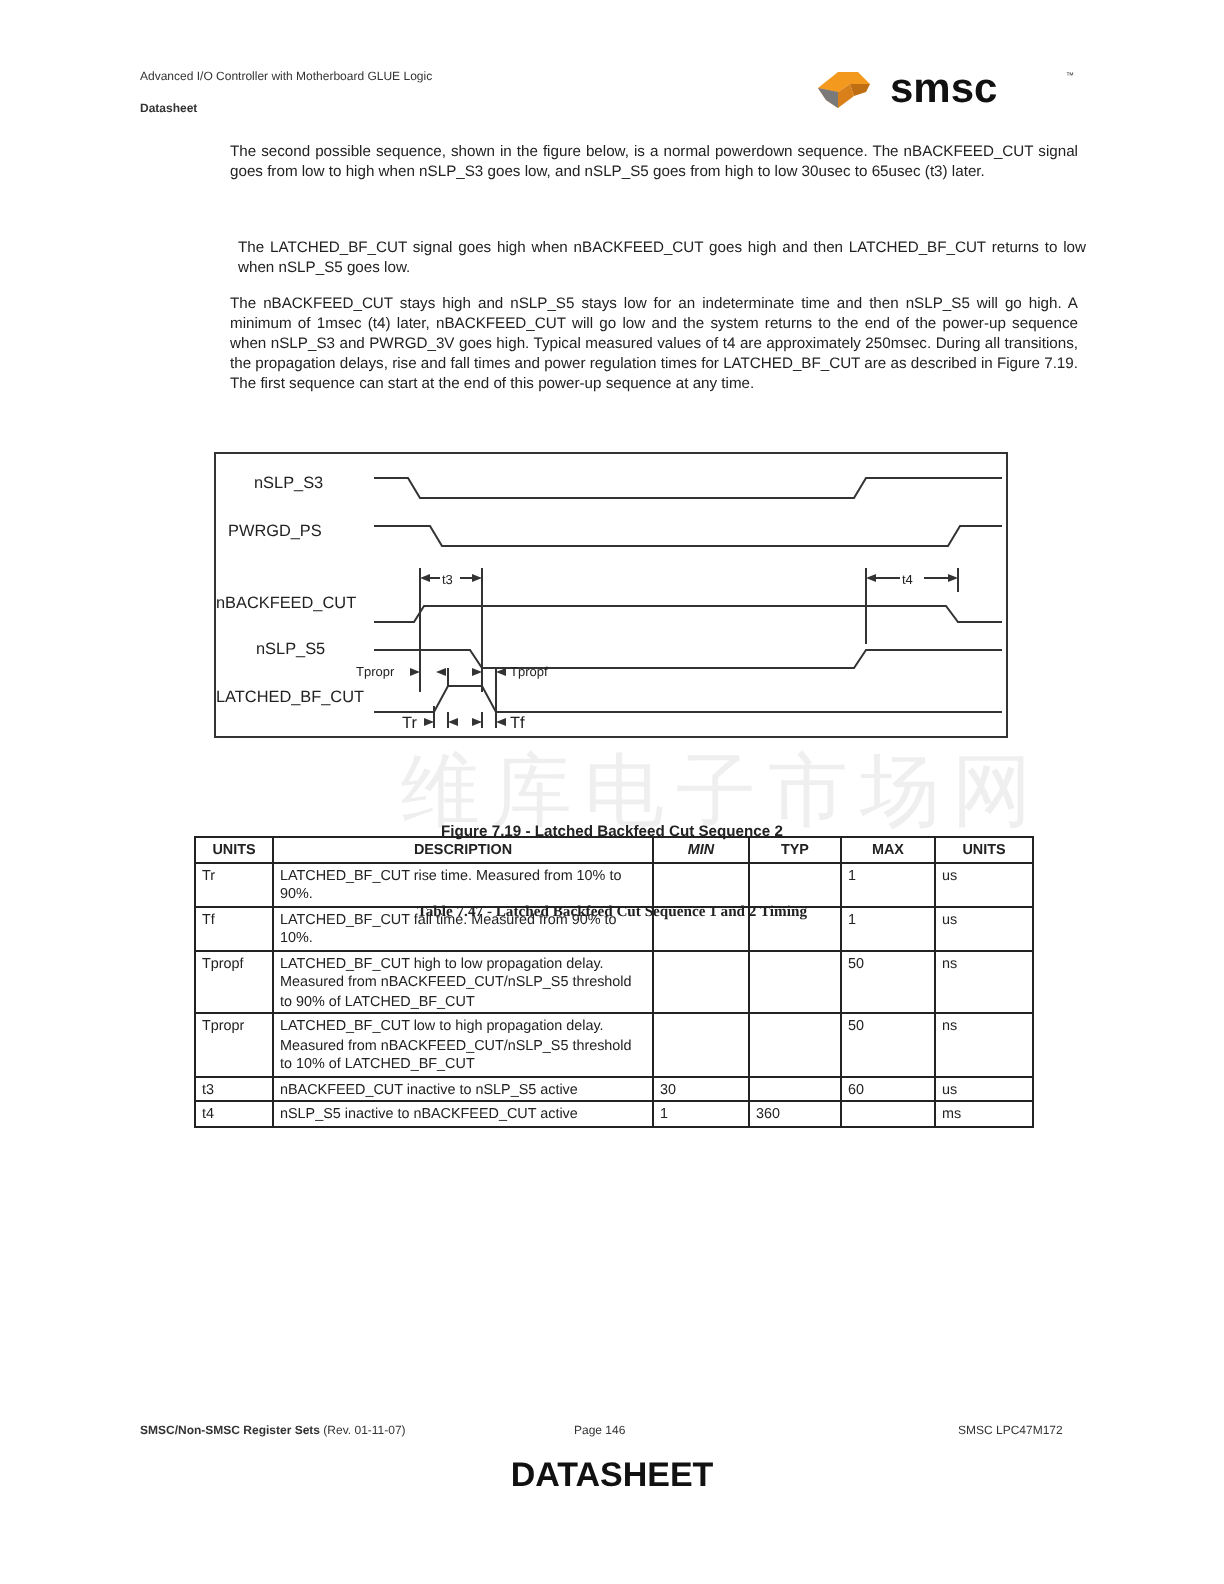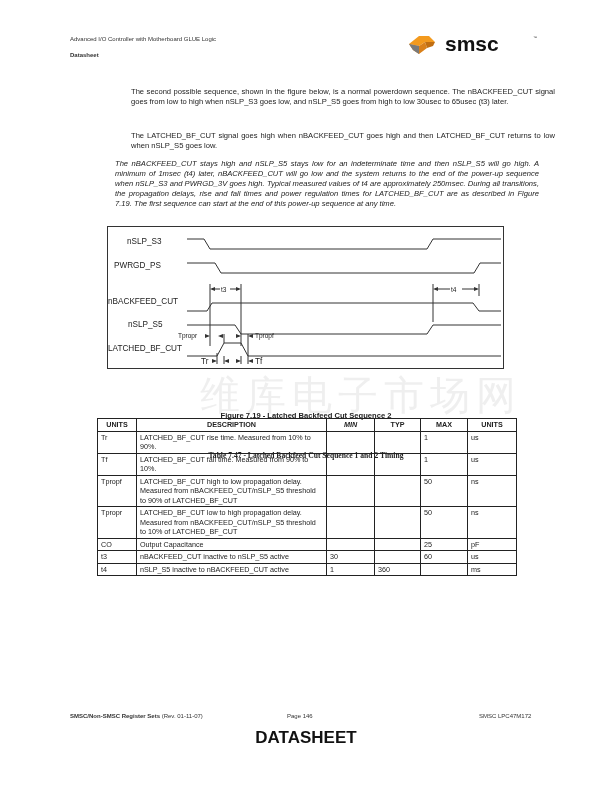--- a/index.html
+++ b/index.html
@@ -3,21 +3,21 @@
 <meta charset="utf-8">
 <style>
   html, body { margin: 0; padding: 0; background: #ffffff; }
   body { width: 612px; height: 792px; position: relative; overflow: hidden;
          font-family: "Liberation Sans", sans-serif; color: #222; }
   .hdr-title { position: absolute; left: 70px; top: 36px; font-size: 6px; color: #333; }
   .hdr-sub { position: absolute; left: 70px; top: 52px; font-size: 6px; font-weight: bold; color: #333; }
   .logo { position: absolute; left: 405px; top: 30px; width: 140px; height: 28px; }
   .para { position: absolute; left: 115px; width: 424px; font-size: 7.6px; line-height: 10px;
           text-align: justify; color: #222; }
-  #p1 { top: 71px; } #p2 { top: 115px; } #p3 { top: 159px; font-style: italic; }
+  #p1 { top: 71px; } #p2 { top: 115px; } #p3 { top: 147px; }
   .diagram { position: absolute; left: 107px; top: 226px; width: 397px; height: 143px; }
   .sig-label { font-family: "Liberation Sans", sans-serif; font-size: 8.2px; fill: #222; }
   .small-label { font-family: "Liberation Sans", sans-serif; font-size: 6.5px; fill: #222; }
   .caption { position: absolute; left: 0; width: 612px; text-align: center; font-weight: bold; font-size: 7.6px; color: #222; margin-top: 31px; }
   #fig-cap { top: 380px; } #tbl-cap { top: 420px; font-family: Liberation Serif, serif; }
   .watermark { position: absolute; left: 200px; top: 368px; font-size: 40px; color: rgba(180,180,180,0.22);
                font-family: "DejaVu Serif", serif; letter-spacing: 6px; pointer-events: none; }
   table.spec { position: absolute; left: 97px; top: 418px; border-collapse: collapse;
                font-size: 7.2px; color: #222; }
   table.spec th, table.spec td { border: 0.8px solid #222; padding: 1px 3px; vertical-align: top; line-height: 9.5px; }
@@ -41,22 +41,22 @@
   <g>
     <polygon points="4,14 14,6 24,6 30,12 20,12 14,16" fill="#f39a1e"></polygon>
     <polygon points="4,14 14,16 20,12 22,18 14,24 8,20" fill="#d9801a"></polygon>
     <polygon points="14,16 14,24 8,20 4,14" fill="#7a7a7a"></polygon>
     <polygon points="20,12 30,12 28,16 22,18" fill="#c06e12"></polygon>
   </g>
   <text x="40" y="21" font-family="Liberation Sans, sans-serif" font-size="21" font-weight="bold" fill="#111">smsc</text>
   <text x="128" y="9" font-family="Liberation Sans, sans-serif" font-size="4" fill="#333">™</text>
 </svg>
 
-<p class="para" id="p1" style="margin:16px">The second possible sequence, shown in the figure below, is a normal powerdown sequence.  The nBACKFEED_CUT signal goes from low to high when nSLP_S3 goes low, and nSLP_S5 goes from high to low 30usec to 65usec (t3) later.</p>
-<p class="para" id="p2" style="margin:16px">The LATCHED_BF_CUT signal goes high when nBACKFEED_CUT goes high and then LATCHED_BF_CUT returns to low when nSLP_S5 goes low.</p>
+<p class="para" id="p1" style="margin:0">The second possible sequence, shown in the figure below, is a normal powerdown sequence.  The nBACKFEED_CUT signal goes from low to high when nSLP_S3 goes low, and nSLP_S5 goes from high to low 30usec to 65usec (t3) later.</p>
+<p class="para" id="p2" style="margin:4px">The LATCHED_BF_CUT signal goes high when nBACKFEED_CUT goes high and then LATCHED_BF_CUT returns to low when nSLP_S5 goes low.</p>
 <p class="para" id="p3" style="margin:0">The nBACKFEED_CUT stays high and nSLP_S5 stays low for an indeterminate time and then nSLP_S5 will go high.  A minimum of 1msec (t4) later, nBACKFEED_CUT will go low and the system returns to the end of the power-up sequence when nSLP_S3 and PWRGD_3V goes high.  Typical measured values of t4 are approximately 250msec.  During all transitions, the propagation delays, rise and fall times and power regulation times for LATCHED_BF_CUT are as described in Figure 7.19.  The first sequence can start at the end of this power-up sequence at any time.</p>
 
 <svg class="diagram" viewBox="0 0 397 143">
   <rect x="0.5" y="0.5" width="396" height="142" fill="#fff" stroke="#333" stroke-width="1"></rect>
 
   <text class="sig-label" x="20" y="18">nSLP_S3</text>
   <text class="sig-label" x="7" y="42">PWRGD_PS</text>
   <text class="sig-label" x="1" y="78">nBACKFEED_CUT</text>
   <text class="sig-label" x="21" y="101">nSLP_S5</text>
   <text class="sig-label" x="1" y="125">LATCHED_BF_CUT</text>
@@ -156,28 +156,20 @@
     </tr>
     <tr>
       <td>Tpropr</td>
       <td>LATCHED_BF_CUT low to high propagation delay.  Measured from nBACKFEED_CUT/nSLP_S5 threshold to 10% of LATCHED_BF_CUT</td>
       <td></td>
       <td></td>
       <td>50</td>
       <td>ns</td>
     </tr>
     <tr>
-      <td>CO</td>
-      <td>Output Capacitance</td>
-      <td></td>
-      <td></td>
-      <td>25</td>
-      <td>pF</td>
-    </tr>
-    <tr>
       <td>t3</td>
       <td>nBACKFEED_CUT inactive to nSLP_S5 active</td>
       <td>30</td>
       <td></td>
       <td>60</td>
       <td>us</td>
     </tr>
     <tr>
       <td>t4</td>
       <td>nSLP_S5 inactive to nBACKFEED_CUT active</td>

